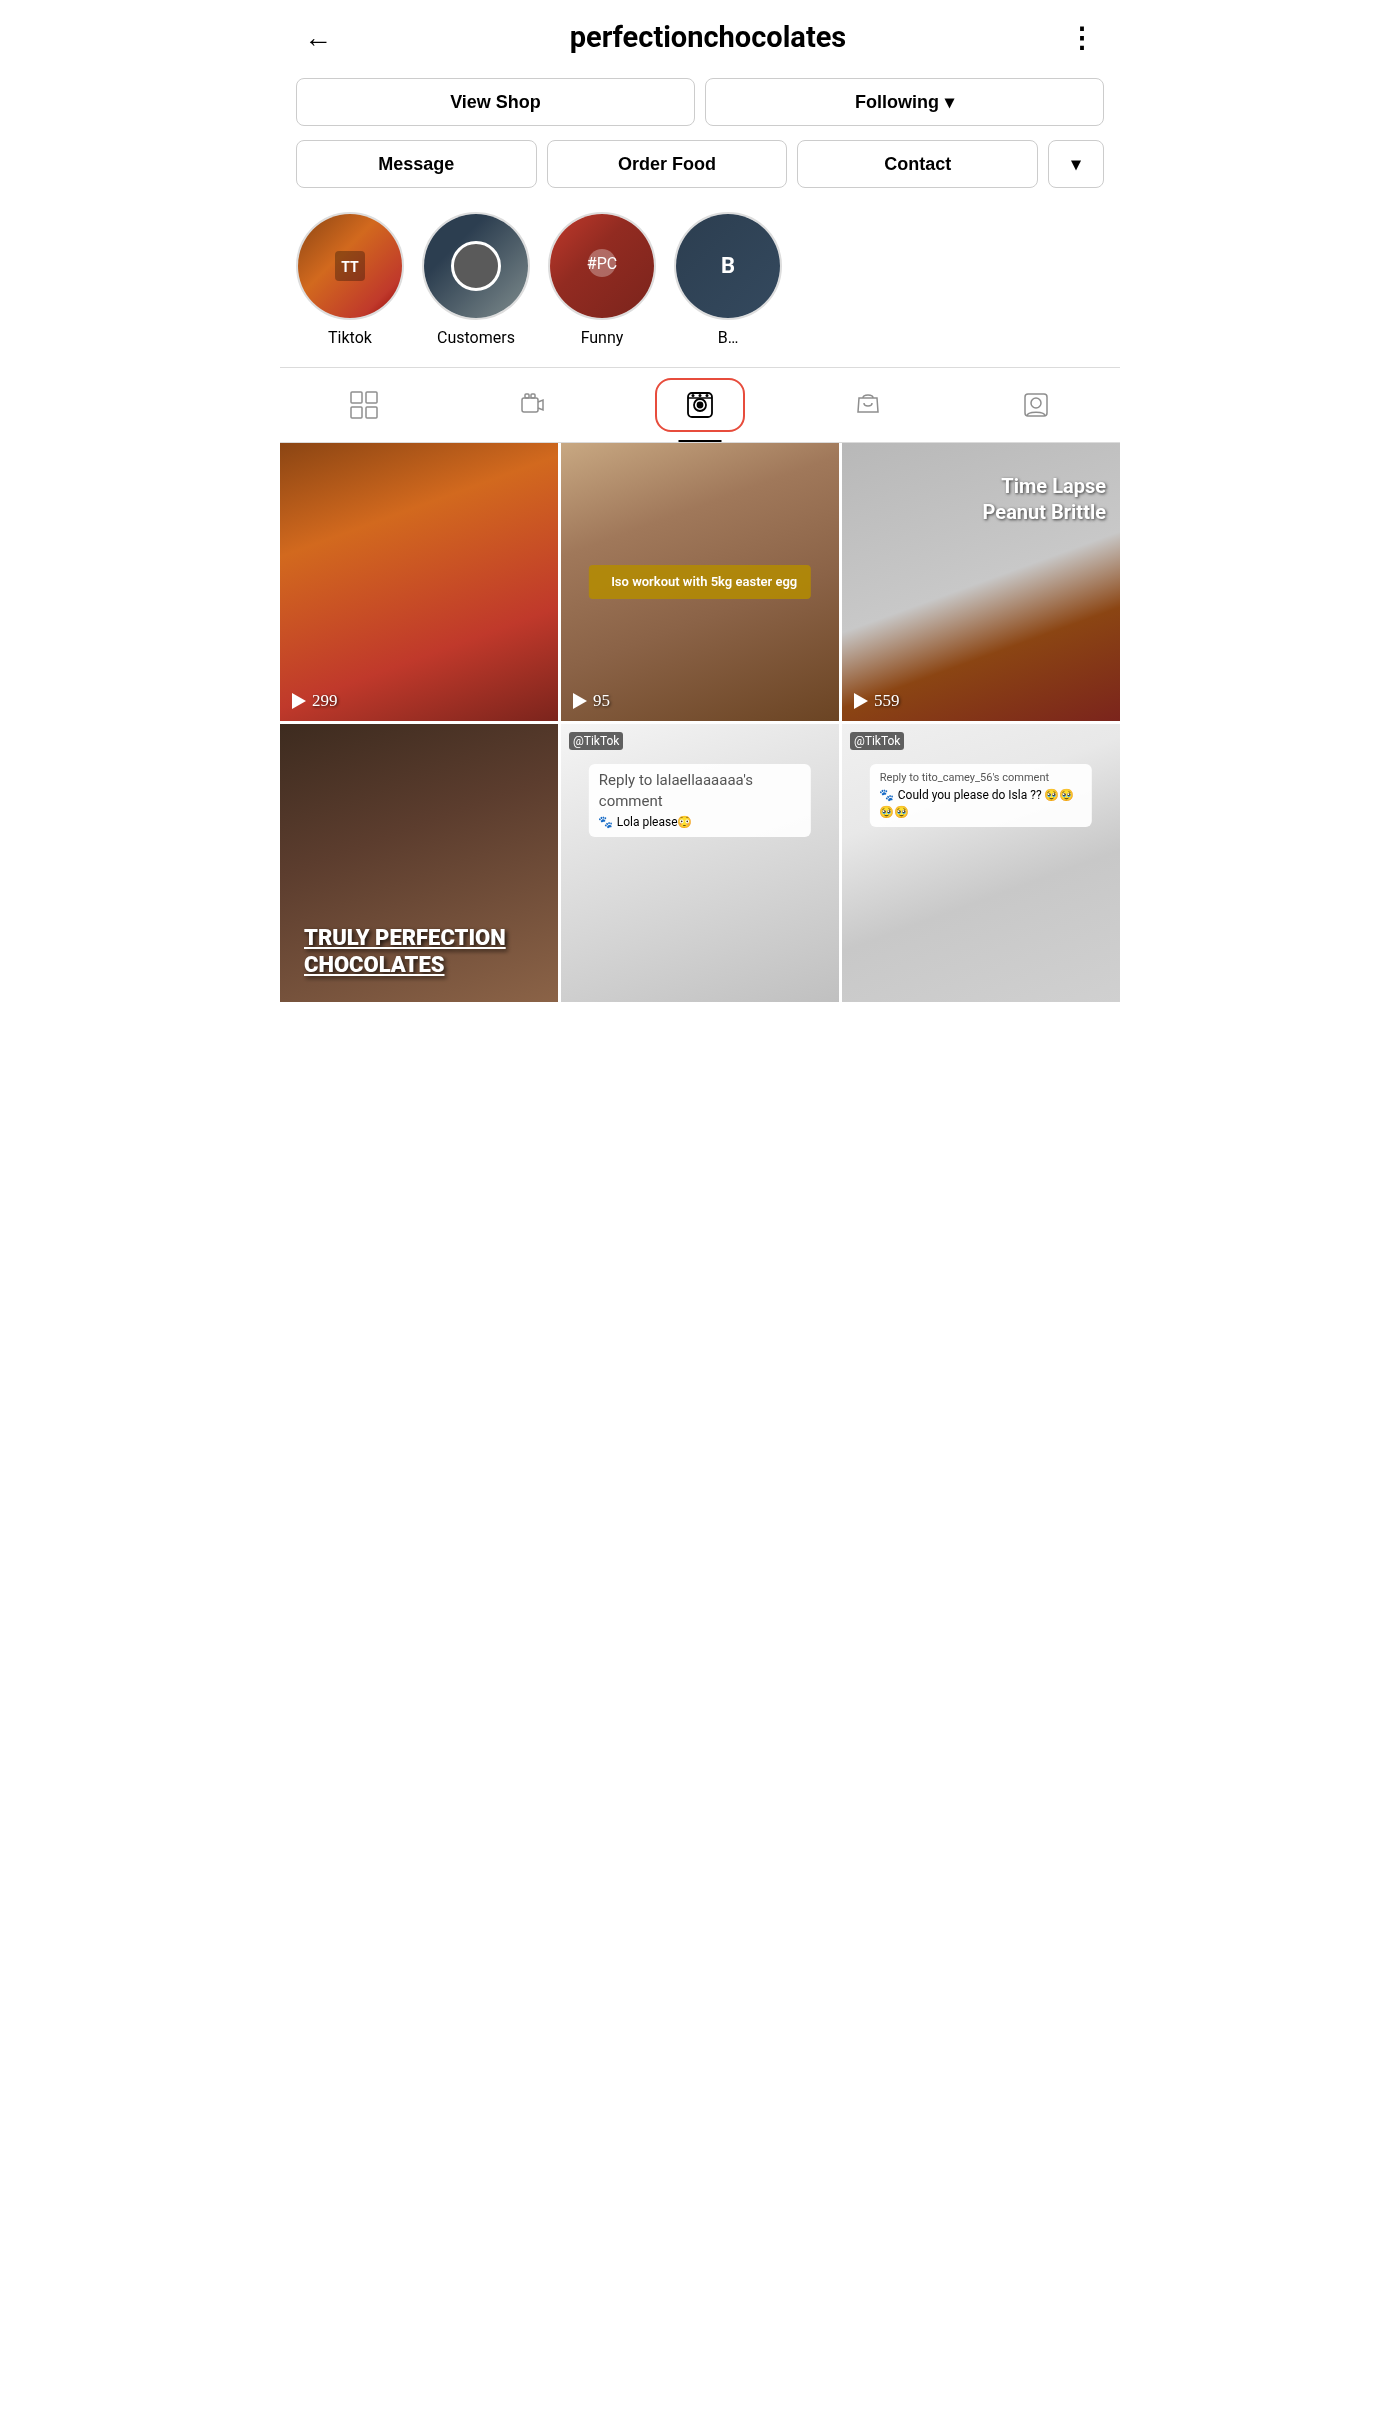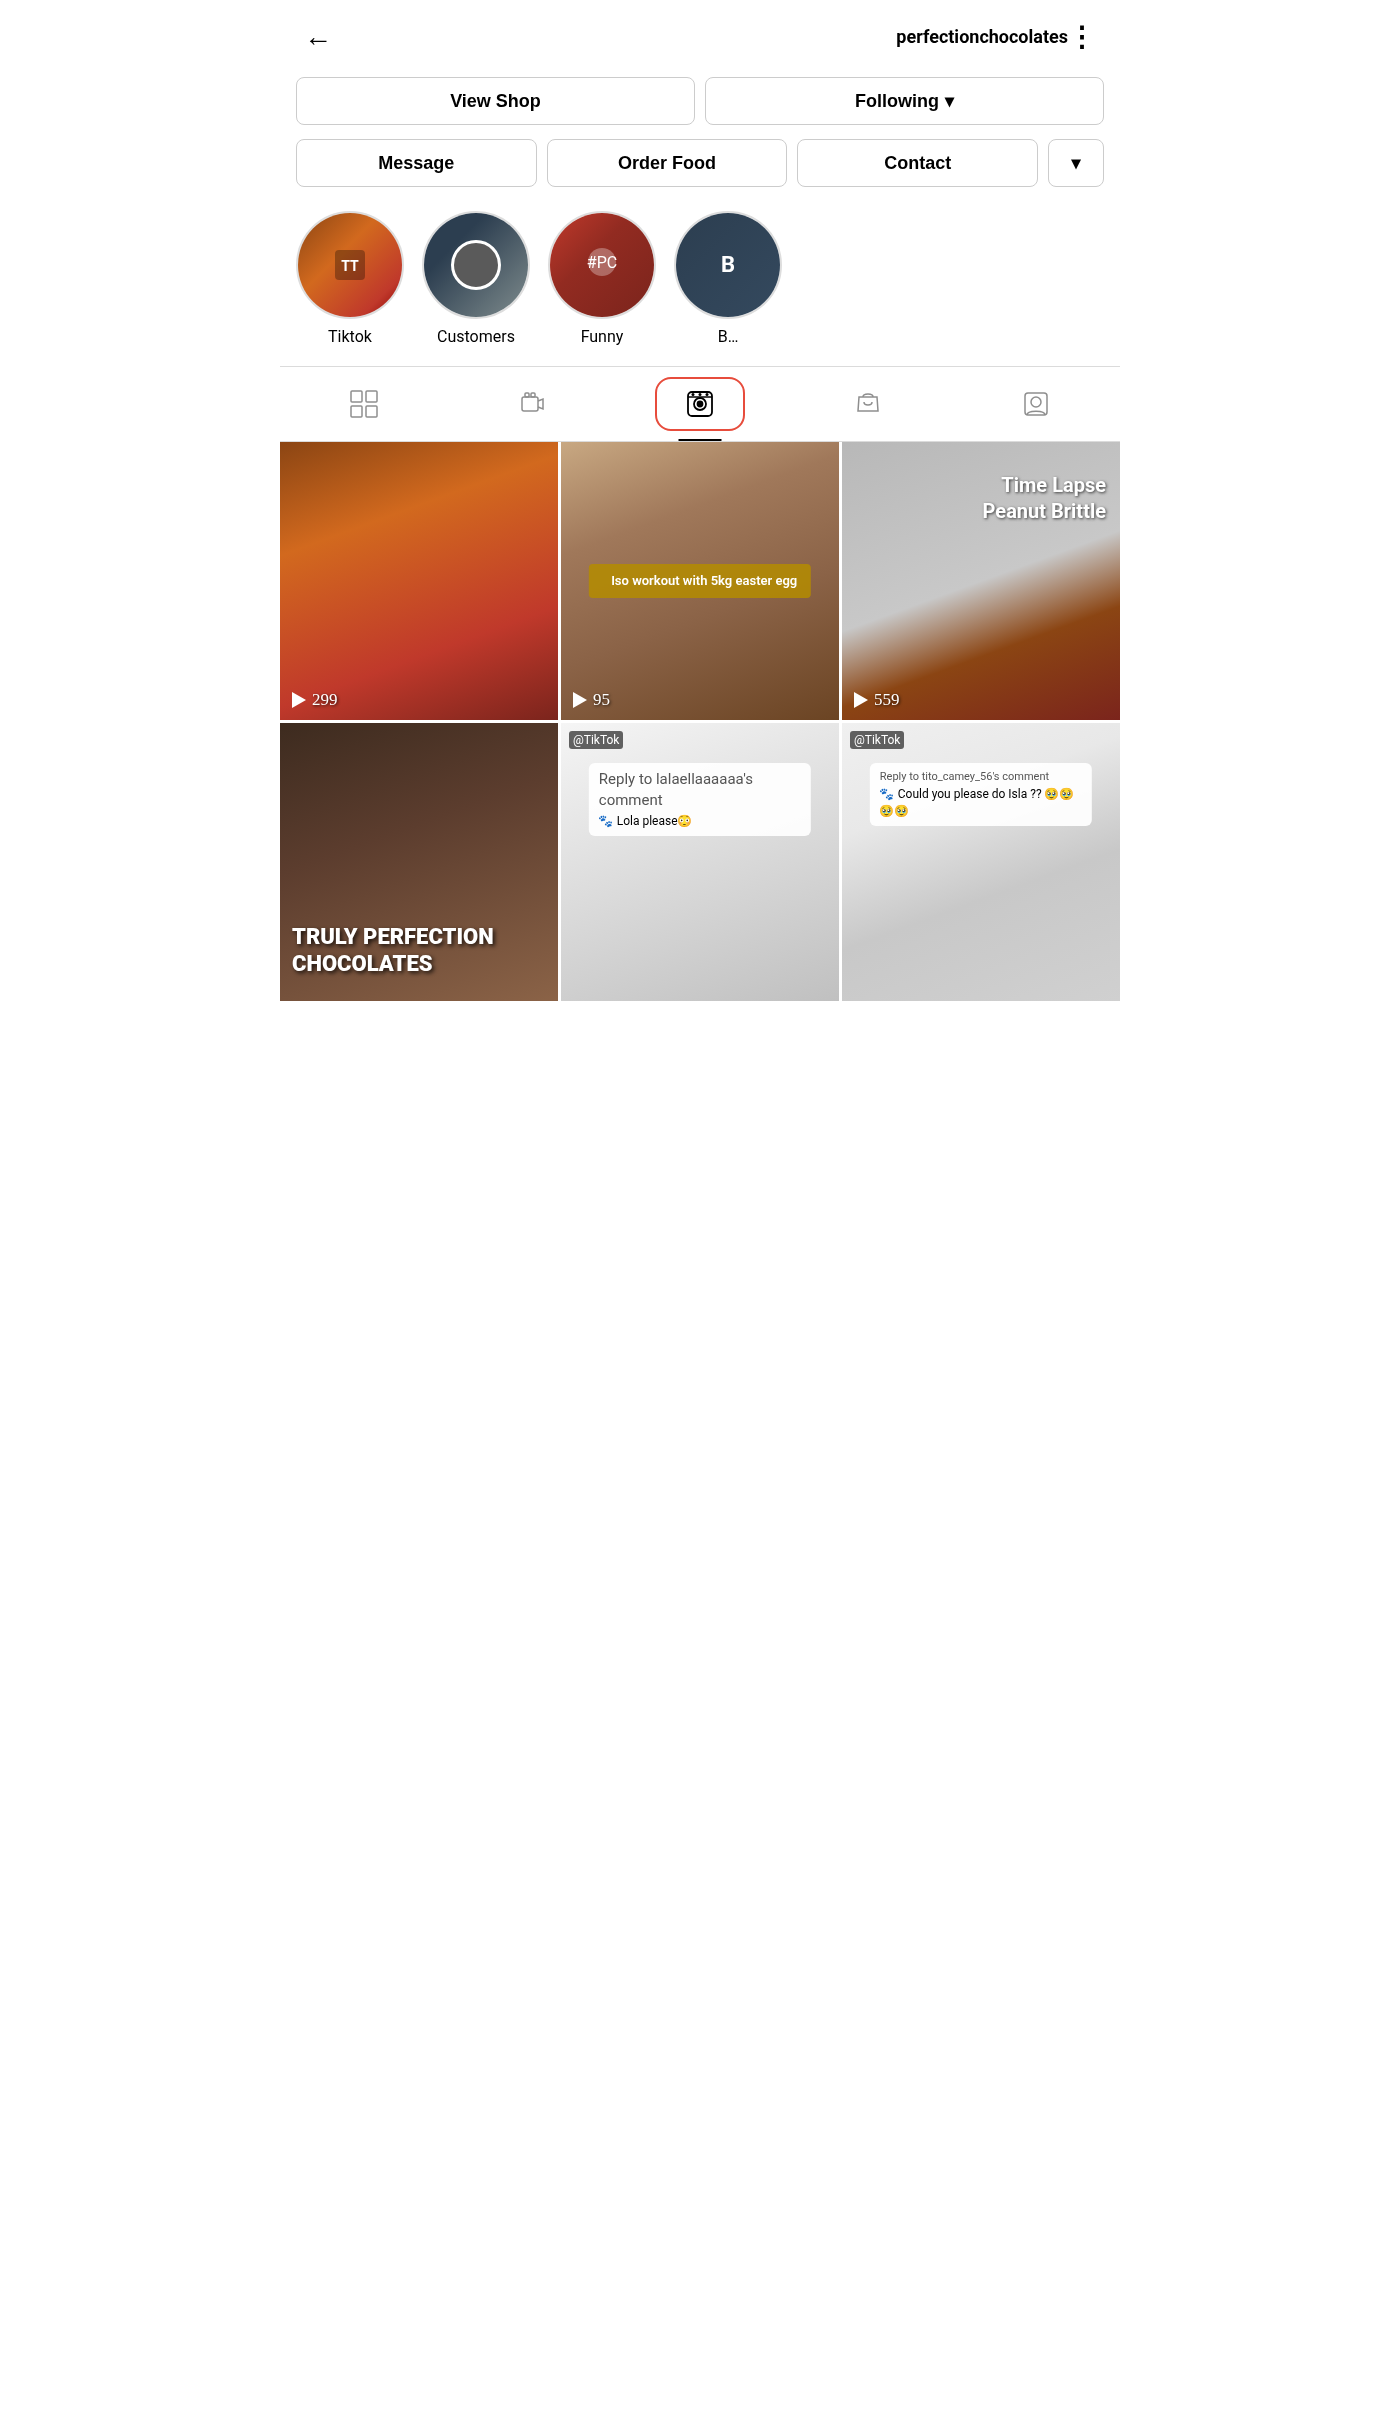--- a/index.html
+++ b/index.html
@@ -20,25 +20,25 @@
       justify-content: space-between;
       padding: 20px 24px 16px;
       background: #fff;
     }
     .header-back {
       font-size: 28px;
       cursor: pointer;
       color: #000;
     }
     .header-title {
-      font-size: 18px;
+      font-size: 29px;
       font-weight: 700;
       color: #000;
       flex: 1;
-      text-align: right;
+      text-align: center;
       margin-left: 16px;
     }
     .header-more {
       font-size: 28px;
       color: #000;
       cursor: pointer;
       font-weight: 700;
     }
 
     
@@ -296,27 +296,28 @@
       font-size: 12px;
       padding: 6px 10px;
       border-radius: 6px;
       width: 80%;
       text-align: left;
       line-height: 1.4;
     }
     .truly-overlay {
       position: absolute;
       bottom: 24px;
-      left: 12px;
+      left: 24px;
       color: #fff;
       font-size: 22px;
       font-weight: 900;
       text-shadow: 2px 2px 4px rgba(0,0,0,0.8);
       line-height: 1.2;
       text-transform: uppercase;
+      text-decoration: underline;
     }
 
     .small-person-shape {
       width: 50px;
       height: 50px;
       background: #5a5a5a;
       border-radius: 50%;
       border: 3px solid #fff;
     }
 

